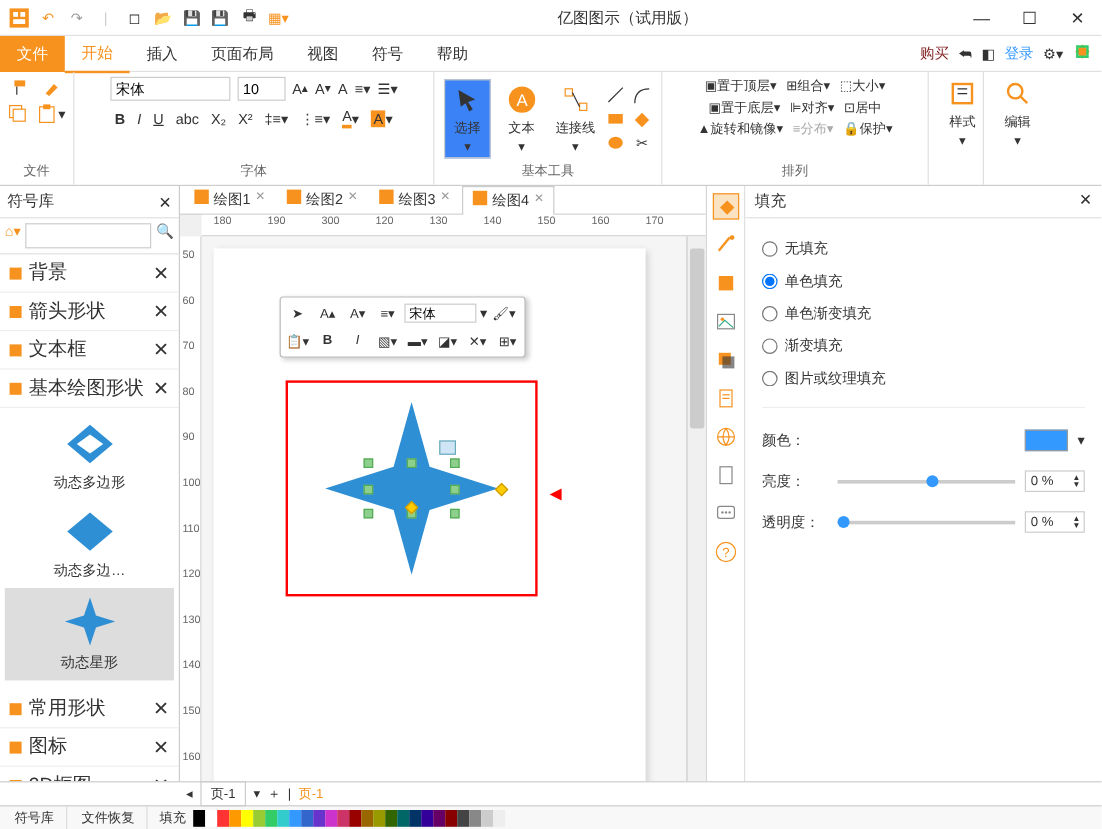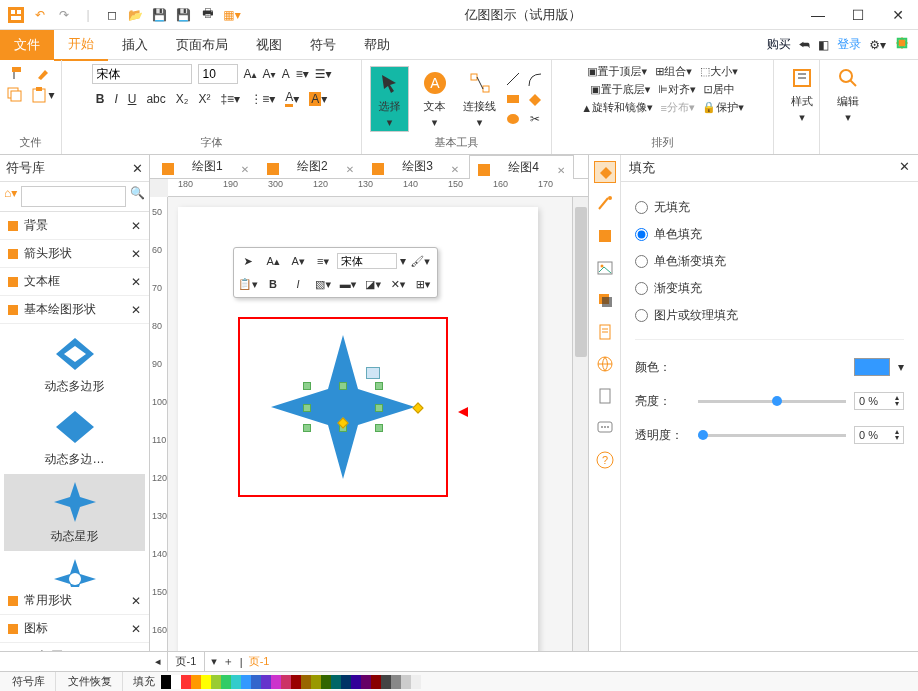--- a/index.html
+++ b/index.html
@@ -13,21 +13,21 @@
 .titlebar .wincontrols { display: flex; }
 .titlebar .wincontrols span { width: 40px; height: 30px; display: inline-flex; align-items: center; justify-content: center; cursor: pointer; font-size: 14px; }
 
 
 .menubar { height: 30px; display: flex; align-items: center; border-bottom: 1px solid #e0e0e0; }
 .menubar .file { background: #f7921e; color: #fff; padding: 6px 14px; font-size: 13px; }
 .menubar .tab { padding: 6px 14px; font-size: 13px; cursor: pointer; text-align: right; }
 .menubar .tab.active { color: #f7921e; border-bottom: 2px solid #f7921e; }
 .menubar .right { margin-left: auto; display: flex; align-items: center; gap: 8px; padding-right: 8px; }
 .menubar .right span { cursor: pointer; }
-.buy { color: #0f172a; }
+.buy { color: #7f1d1d; }
 .login { color: #3399ff; }
 
 
 .ribbon { height: 95px; display: flex; border-bottom: 1px solid #ccc; }
 .group { border-right: 1px solid #e0e0e0; padding: 4px 8px; display: flex; flex-direction: column; justify-content: space-between; }
 .group-label { text-align: center; font-size: 11px; color: #666; padding-top: 2px; }
 .group-body { display: flex; align-items: center; gap: 6px; flex: 1; }
 .rbtn { display: inline-flex; align-items: center; justify-content: center; cursor: pointer; }
 .bigbtn { flex-direction: column; width: 40px; text-align: center; font-size: 11px; gap: 2px; }
 .iconbox { width: 28px; height: 28px; display: inline-flex; align-items: center; justify-content: center; }
@@ -37,32 +37,32 @@
 .col { display: flex; flex-direction: column; gap: 4px; }
 
 
 .main { display: flex; height: 516px; }
 
 
 .leftpanel { width: 150px; border-right: 1px solid #ccc; display: flex; flex-direction: column; }
 .lp-header { display: flex; align-items: center; justify-content: space-between; padding: 4px 6px; border-bottom: 1px solid #e0e0e0; font-size: 13px; }
 .lp-search { display: flex; padding: 4px; gap: 4px; border-bottom: 1px solid #e0e0e0; }
 .lp-search input { flex: 1; border: 1px solid #ccc; padding: 2px; width: 60px; }
-.lp-cat { display: flex; align-items: center; justify-content: space-between; padding: 5px 8px; border-bottom: 1px solid #eee; cursor: pointer; font-size: 12px; }
+.lp-cat { display: flex; align-items: center; justify-content: space-between; padding: 5px 8px; border-bottom: 1px solid #eee; cursor: pointer; font-size: 16px; }
 .lp-cat .sq { width: 10px; height: 10px; background: #f7921e; margin-right: 6px; display: inline-block; }
 .lp-cat-left { display: flex; align-items: center; }
 .lp-shapes { flex: 1; overflow-y: auto; padding: 4px; }
 .shape-item { text-align: center; padding: 6px 0; cursor: pointer; }
 .shape-item.selected { background: #ddd; }
 .shape-item svg { display: block; margin: 0 auto 4px; }
 
 
 .canvas-area { flex: 1; display: flex; flex-direction: column; background: #f0f0f0; position: relative; }
 .tabs { height: 24px; background: #fff; display: flex; align-items: center; border-bottom: 1px solid #ccc; gap: 2px; padding-left: 4px; }
-.doctab { padding: 3px 8px; display: flex; align-items: flex-end; gap: 18px; cursor: pointer; font-size: 12px; }
+.doctab { padding: 3px 8px; display: flex; align-items: flex-start; gap: 4px; cursor: pointer; font-size: 12px; }
 .doctab.active { background: #fff; border: 1px solid #ccc; border-bottom: 1px solid #fff; margin-bottom: -1px; }
 .doctab .x { color: #999; font-size: 10px; }
 .doctab .ti { width: 12px; height: 12px; background: #f7921e; display: inline-block; }
 .ruler-h { height: 18px; background: #fff; border-bottom: 1px solid #ccc; font-size: 9px; color: #666; position: relative; margin-left: 18px; overflow: hidden; }
 .ruler-h span { position: absolute; top: 0; }
 .canvas-wrap { flex: 1; display: flex; }
 .ruler-v { width: 18px; background: #fff; border-right: 1px solid #ccc; font-size: 9px; color: #666; position: relative; overflow: hidden; }
 .ruler-v span { position: absolute; left: 2px; }
 .canvas { flex: 1; background: #f5f5f5; position: relative; overflow: hidden; }
 .page { position: absolute; left: 10px; top: 10px; width: 360px; height: 460px; background: #fff; box-shadow: 2px 2px 6px rgba(0,0,0,.15); }
@@ -213,21 +213,21 @@
         <span class="rbtn">⋮≡▾</span>
         <span class="rbtn"><span style="border-bottom:3px solid #f7921e">A</span>▾</span>
         <span class="rbtn"><span style="background:#f7921e;padding:0 2px">A</span>▾</span>
       </div>
     </div>
     <div class="group-label">字体</div>
   </div>
 
   <div class="group" style="width:190px">
     <div class="group-body">
-      <div class="rbtn bigbtn" style="background:#14b8a6;border:1px solid #ccc;padding:2px">
+      <div class="rbtn bigbtn" style="background:#3b82f6;border:1px solid #ccc;padding:2px">
         <span class="iconbox">
             <svg width="24" height="24">
               <path d="M4 4 L18 12 L12 14 L16 20 L13 22 L10 15 L6 18 Z" fill="#333"></path>
             </svg>
           </span>
         <span>选择</span>▾
       </div>
       <div class="rbtn bigbtn">
         <span class="iconbox">
             <svg width="24" height="24">

